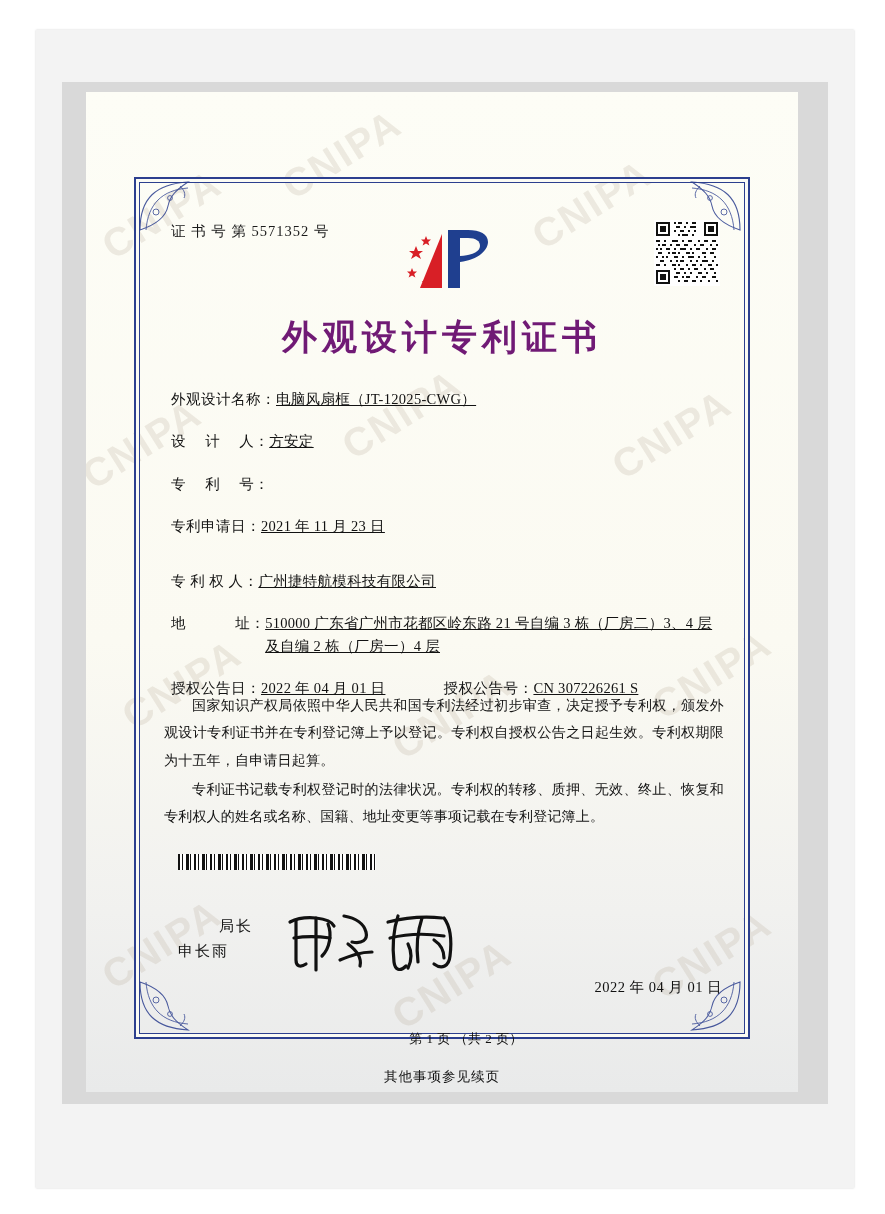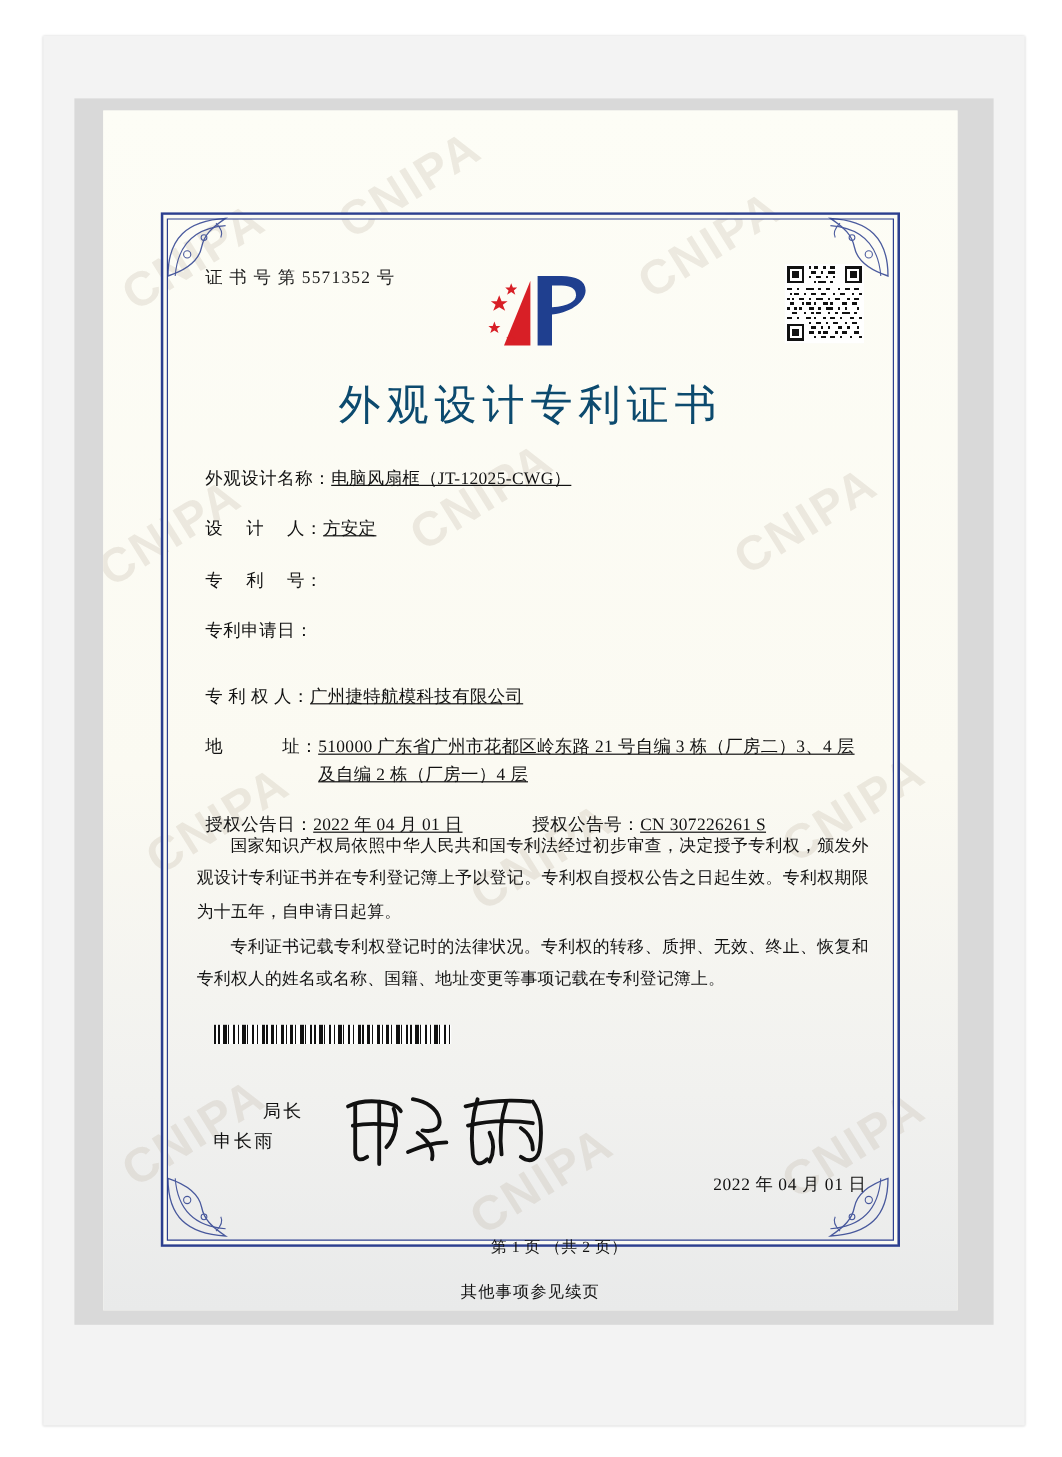--- a/index.html
+++ b/index.html
@@ -124,23 +124,23 @@
     background: #ffffff;
   }
   .qr svg { display:block; width:100%; height:100%; }
 
   .main-title {
     position: absolute;
     left: 0; top: 222px;
     width: 712px;
     text-align: center;
     font-size: 35px;
-    font-weight: normal;
+    font-weight: bold;
     letter-spacing: 5px;
-    color: #0c4a6e;
+    color: #701a75;
     font-family: "DejaVu Serif", serif;
   }
 
   .fields {
     position: absolute;
     left: 85px; top: 296px;
     width: 550px;
   }
   .field-row {
     display: flex;
@@ -467,20 +467,21 @@
           <span class="field-label">设　 计 　人：</span>
           <span class="field-value">方安定</span>
         </div>
 
         <div class="field-row">
           <span class="field-label">专　 利　 号：</span>
         </div>
 
         <div class="field-row">
           <span class="field-label">专利申请日：</span>
+          <span class="field-value">2021 年 11 月 23 日</span>
         </div>
 
         <div class="field-row" style="margin-top:32px;">
           <span class="field-label">专 利 权 人：</span>
           <span class="field-value">广州捷特航模科技有限公司</span>
         </div>
 
         <div class="field-row">
           <span class="field-label">地　　　 址：</span>
           <span class="field-value">510000 广东省广州市花都区岭东路 21 号自编 3 栋（厂房二）3、4 层及自编 2 栋（厂房一）4 层</span>

